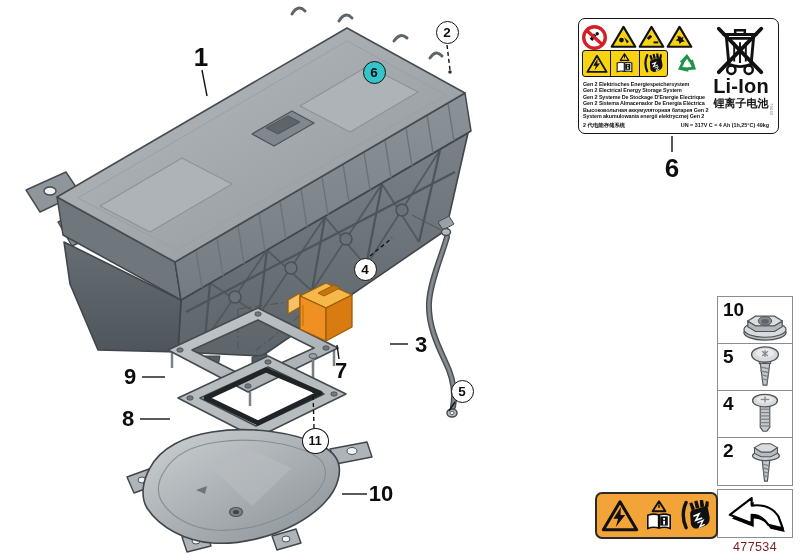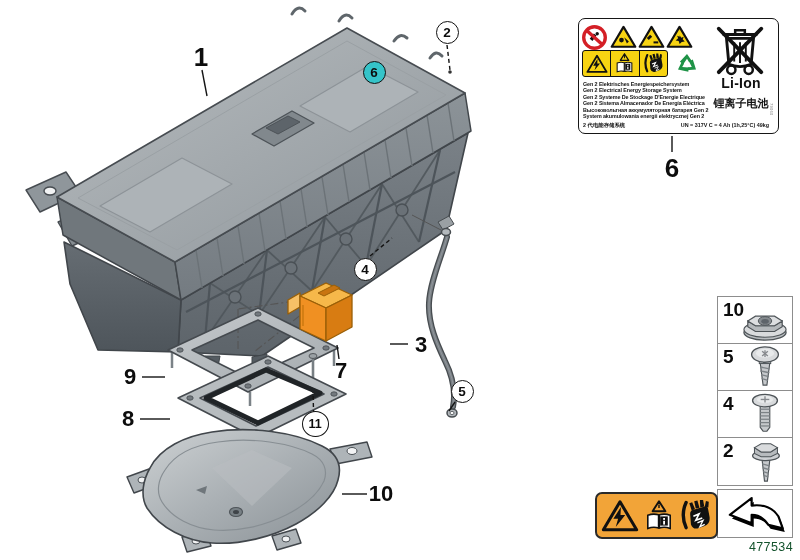--- a/index.html
+++ b/index.html
@@ -17,34 +17,34 @@
   
   .hvlabel{position:absolute;left:578px;top:18px;width:201px;height:116px;background:#fff;border:1.7px solid #161616;border-radius:7px;box-sizing:border-box;}
   .hvlabel svg{position:absolute;}
   .hv-strip{position:absolute;left:3px;top:31px;width:86px;height:27px;background:#f7d312;border:1.4px solid #111;border-radius:3px;display:flex;box-sizing:border-box;}
   .hv-strip .cell{flex:1;display:flex;align-items:center;justify-content:center;}
   .hv-strip .cell + .cell{border-left:1.2px solid #111;}
   .hv-lines{position:absolute;left:4px;top:62px;width:192px;}
   .hv-line{font-size:5.4px;line-height:6.45px;font-weight:700;color:#131313;white-space:nowrap;letter-spacing:-0.1px;}
   .hv-row7{position:absolute;left:4px;top:103px;width:186px;display:flex;justify-content:space-between;}
   .hv-row7 span{font-size:5.4px;font-weight:700;color:#131313;white-space:nowrap;}
-  .liion{position:absolute;left:128px;top:56px;width:68px;text-align:center;font-weight:700;font-size:14px;color:#111;letter-spacing:.2px;}
+  .liion{position:absolute;left:128px;top:56px;width:68px;text-align:center;font-weight:700;font-size:20px;color:#111;letter-spacing:.2px;}
   .liion-cn{position:absolute;left:128px;top:77px;width:68px;text-align:center;font-weight:700;font-size:11px;color:#111;}
   .side-code{position:absolute;right:4px;top:84px;writing-mode:vertical-rl;font-size:4px;color:#777;letter-spacing:.3px;}
   
   .fpanel{position:absolute;left:717px;top:296px;width:76px;height:190px;border:1.3px solid #8d8d8d;box-sizing:border-box;background:#fff;}
   .fcell{position:relative;height:47.1px;border-bottom:1.3px solid #8d8d8d;box-sizing:border-box;}
   .fcell:last-child{border-bottom:none;}
   .fcell .fnum{position:absolute;left:5px;top:2px;font-weight:700;font-size:19px;color:#0d0d0d;}
   .fcell svg{position:absolute;right:1px;bottom:1px;}
   .arrowbox{position:absolute;left:717px;top:489px;width:76px;height:49px;border:1.3px solid #8d8d8d;box-sizing:border-box;background:#fff;display:flex;align-items:center;justify-content:center;}
   
   .blabel{position:absolute;left:595px;top:492px;width:123px;height:47px;background:#f2a438;border:2.2px solid #2a2a2a;border-radius:7px;
           box-sizing:border-box;display:flex;align-items:center;justify-content:space-evenly;}
-  .docnum{position:absolute;left:717px;top:540px;width:76px;text-align:right;font-size:12.5px;color:#14532d;letter-spacing:.4px;}
+  .docnum{position:absolute;left:717px;top:540px;width:76px;text-align:center;font-size:12.5px;color:#7f1d1d;letter-spacing:.4px;}
 </style>
 </head>
 <body>
 
 <div class="stage">
 
 <svg class="art" width="800" height="560" viewBox="0 0 800 560">
   <defs>
     <linearGradient id="gTop" x1="0" y1="0" x2="1" y2="1">
       <stop offset="0" stop-color="#b7bcbf"></stop>
@@ -311,21 +311,21 @@
 <div class="co" style="left:365px;top:269px">
       <span>4</span>
     </div>
 <div class="num" style="left:421px;top:334px">3</div>
 <div class="co" style="left:462px;top:391px">
       <span>5</span>
     </div>
 <div class="num" style="left:341px;top:360px">7</div>
 <div class="num" style="left:130px;top:366px">9</div>
 <div class="num" style="left:128px;top:408px">8</div>
-<div class="co wide" style="left:315px;top:424px">
+<div class="co wide" style="left:315px;top:441px">
       <span>11</span>
     </div>
 <div class="num" style="left:381px;top:483px">10</div>
 <div class="num big" style="left:672px;top:155px">6</div>
 
 <div class="hvlabel">
   <svg style="left:2px;top:5px" width="27" height="27" viewBox="0 0 40 40">
         <use href="#s-prohibit"></use>
       </svg>
   <svg style="left:31px;top:6px;color:#f7d312" width="27" height="24" viewBox="0 0 40 35">

